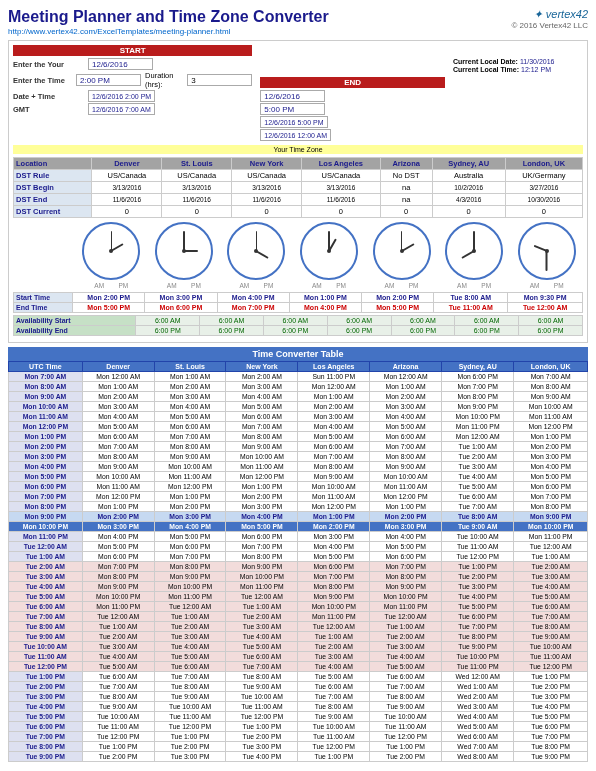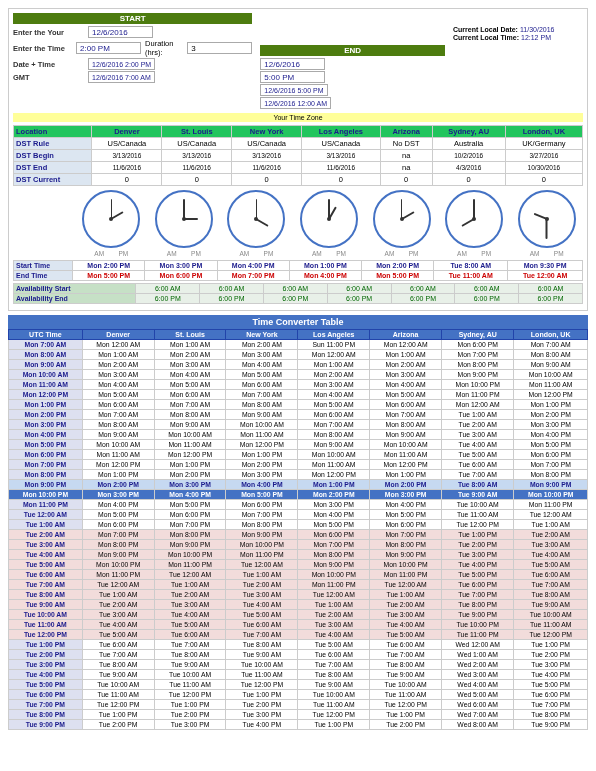--- a/index.html
+++ b/index.html
@@ -6,21 +6,21 @@
     body { font-family: Arial, sans-serif; font-size: 9px; background: #fff; width: 596px; }
     
     .page { width: 596px; padding: 8px; background: #fff; }
     
     .header { display: flex; justify-content: space-between; align-items: flex-start; margin-bottom: 4px; }
     .title { font-size: 16px; font-weight: bold; color: #1a1a8c; }
     .logo-text { font-size: 11px; color: #1a6699; font-style: italic; }
     .subtitle { font-size: 8px; color: #666; }
     .link { color: #0066cc; font-size: 8px; }
     
-    .section-title { background: #4d7c0f; color: white; text-align: center; font-weight: bold; font-size: 8px; padding: 1px; margin-bottom: 2px; }
+    .section-title { background: #b91c1c; color: white; text-align: center; font-weight: bold; font-size: 8px; padding: 1px; margin-bottom: 2px; }
     
     .field-row { display: flex; align-items: center; margin-bottom: 1px; font-size: 8px; }
     .field-label { width: 75px; font-weight: bold; color: #333; font-size: 7.5px; }
     .field-value { border: 1px solid #aaa; padding: 0 3px; font-size: 8px; min-width: 65px; height: 12px; display: flex; align-items: center; }
     
     .yellow-note { background: #ffff99; font-size: 7px; text-align: center; padding: 1px; }
     
     .clock-container { display: flex; flex-direction: column; align-items: center; width: 72px; }
     .clock { width: 58px; height: 58px; border-radius: 50%; border: 2px solid #4472c4; background: white; position: relative; }
     .clock-center { position: absolute; width: 4px; height: 4px; background: #333; border-radius: 50%; top: 50%; left: 50%; transform: translate(-50%, -50%); z-index: 3; }
@@ -31,27 +31,37 @@
     .comparison-title { background: #4472c4; color: white; text-align: center; font-weight: bold; font-size: 9px; padding: 2px; }
     
     .comp-table { width: 100%; border-collapse: collapse; font-size: 7px; }
     .comp-table th { background: #4472c4; color: white; padding: 1px 2px; text-align: center; border: 1px solid #2244aa; font-size: 7px; }
     .comp-table td { border: 1px solid #ccc; padding: 0px 1px; text-align: center; height: 9px; line-height: 9px; font-size: 6.8px; }
     .comp-table .utc-col { background: #dde0f0; font-weight: bold; color: #1a1a8c; }
     
     .loc-table { width: 100%; border-collapse: collapse; font-size: 7.5px; margin-bottom: 2px; }
     .loc-table td, .loc-table th { border: 1px solid #ccc; padding: 1px 2px; text-align: center; }
     .loc-table .row-label { text-align: left; font-weight: bold; background: #dce6f1; color: #1a1a8c; font-size: 7.5px; }
-    .loc-table .header-cell { background: #22c55e; font-weight: bold; color: #1a1a8c; font-size: 7.5px; }
+    .loc-table .header-cell { background: #a3a3a3; font-weight: bold; color: #1a1a8c; font-size: 7.5px; }
   </style>
 </head>
 <body>
 
 <div class="page">
 
+  <div class="header">
+    <div>
+      <div class="title">Meeting Planner and Time Zone Converter</div>
+      <a class="link">http://www.vertex42.com/ExcelTemplates/meeting-planner.html</a>
+    </div>
+    <div style="text-align:right;">
+      <div class="logo-text">✦ vertex42</div>
+      <div class="subtitle">© 2016 Vertex42 LLC</div>
+    </div>
+  </div>
 
   <div style="border:1px solid #ccc; padding:4px; margin-bottom:3px; background:#fff;">
     <div style="display:flex; gap:8px; margin-bottom:3px;">
 
       <div style="flex:1;">
         <div class="section-title">START</div>
         <div class="field-row">
           <span class="field-label">Enter the Your</span>
           <span class="field-value" style="color:#1a1a8c;">12/6/2016</span>
         </div>

